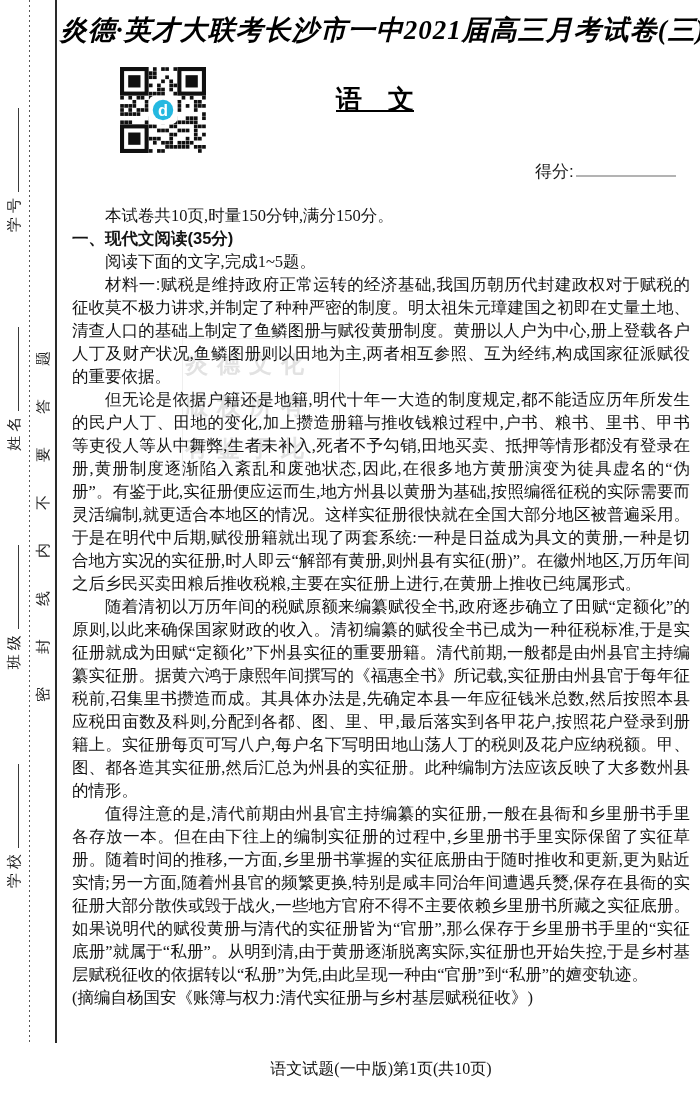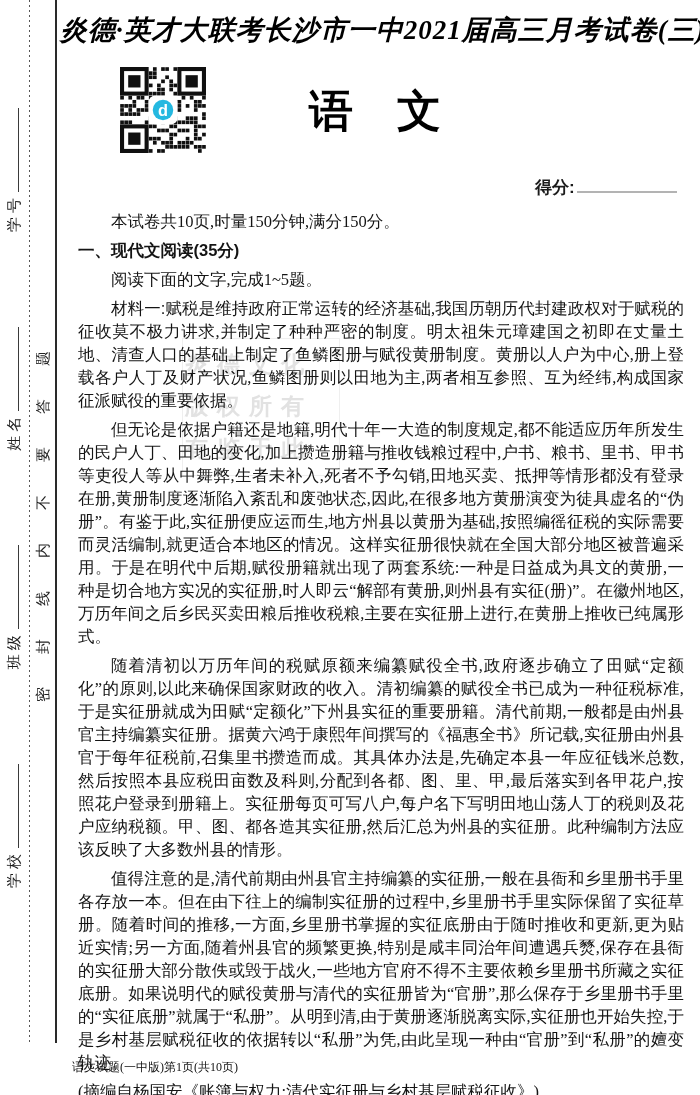--- a/index.html
+++ b/index.html
@@ -36,48 +36,48 @@
 
   
   .exam-title {
     position:absolute; left:60px; right:4px; top:12px; text-align:center;
     font-family:"Liberation Serif", serif; font-weight:bold; font-style:italic;
     font-size:27px; letter-spacing:1px; color:#000; white-space:nowrap;
   }
   .qr { position:absolute; left:120px; top:67px; width:86px; height:86px; }
   .subject {
     position:absolute; left:60px; right:10px; top:82px; text-align:center;
-    font-family:"Liberation Sans", sans-serif; font-weight:bold; font-size:44px; color:#000;
-  }
-  .score { position:absolute; left:535px; top:176px; font-family:"Liberation Sans", sans-serif; font-weight:bold; font-size:17px; }
+    font-family:"Liberation Sans", sans-serif; font-weight:bold; font-size:26px; color:#000;text-decoration:underline;
+  }
+  .score { position:absolute; left:535px; top:160px; font-family:"Liberation Sans", sans-serif; font-weight:normal; font-size:17px; }
   .score-blank { display:inline-block; width:100px; height:15px; border-bottom:2px solid #b3b3b3; margin-left:2px; }
 
   
   .watermark {
     position:absolute; left:182px; top:338px; width:152px; z-index:0;
     border:1px solid #efefef; padding:5px 2px; 
     font-family:Liberation Serif, serif; font-weight:bold;
     font-size:23px; letter-spacing:9px; line-height:42px; color:#e2e2e2;
   }
 
   
   .content {
     position:absolute; left:72px; top:204px; width:618px; z-index:1;
     font-size:16.5px; line-height:23px; text-align:justify; color:#141414;
   }
-  .content p { margin:6px; }
+  .content p { margin:0; }
   .indent { text-indent:2em; }
   .h1 { font-family:"Liberation Sans", sans-serif; font-weight:bold; }
   .h2 { font-family:"Liberation Sans", sans-serif; font-weight:bold; }
   .lead { font-family:"Liberation Sans", sans-serif; font-weight:normal; }
   .attribution { text-align:left; }
 
   .footer {
-    position:absolute; left:72px; width:618px; top:1059px; 
-    font-size:12px; color:#111;
+    position:absolute; left:72px; width:618px; top:1059px; text-align:center;
+    font-size:16px; color:#111;
   }
 </style>
 </head>
 <body>
 
 <div class="page">
 
   <div class="dash-line"></div>
   <div class="solid-line"></div>
 

